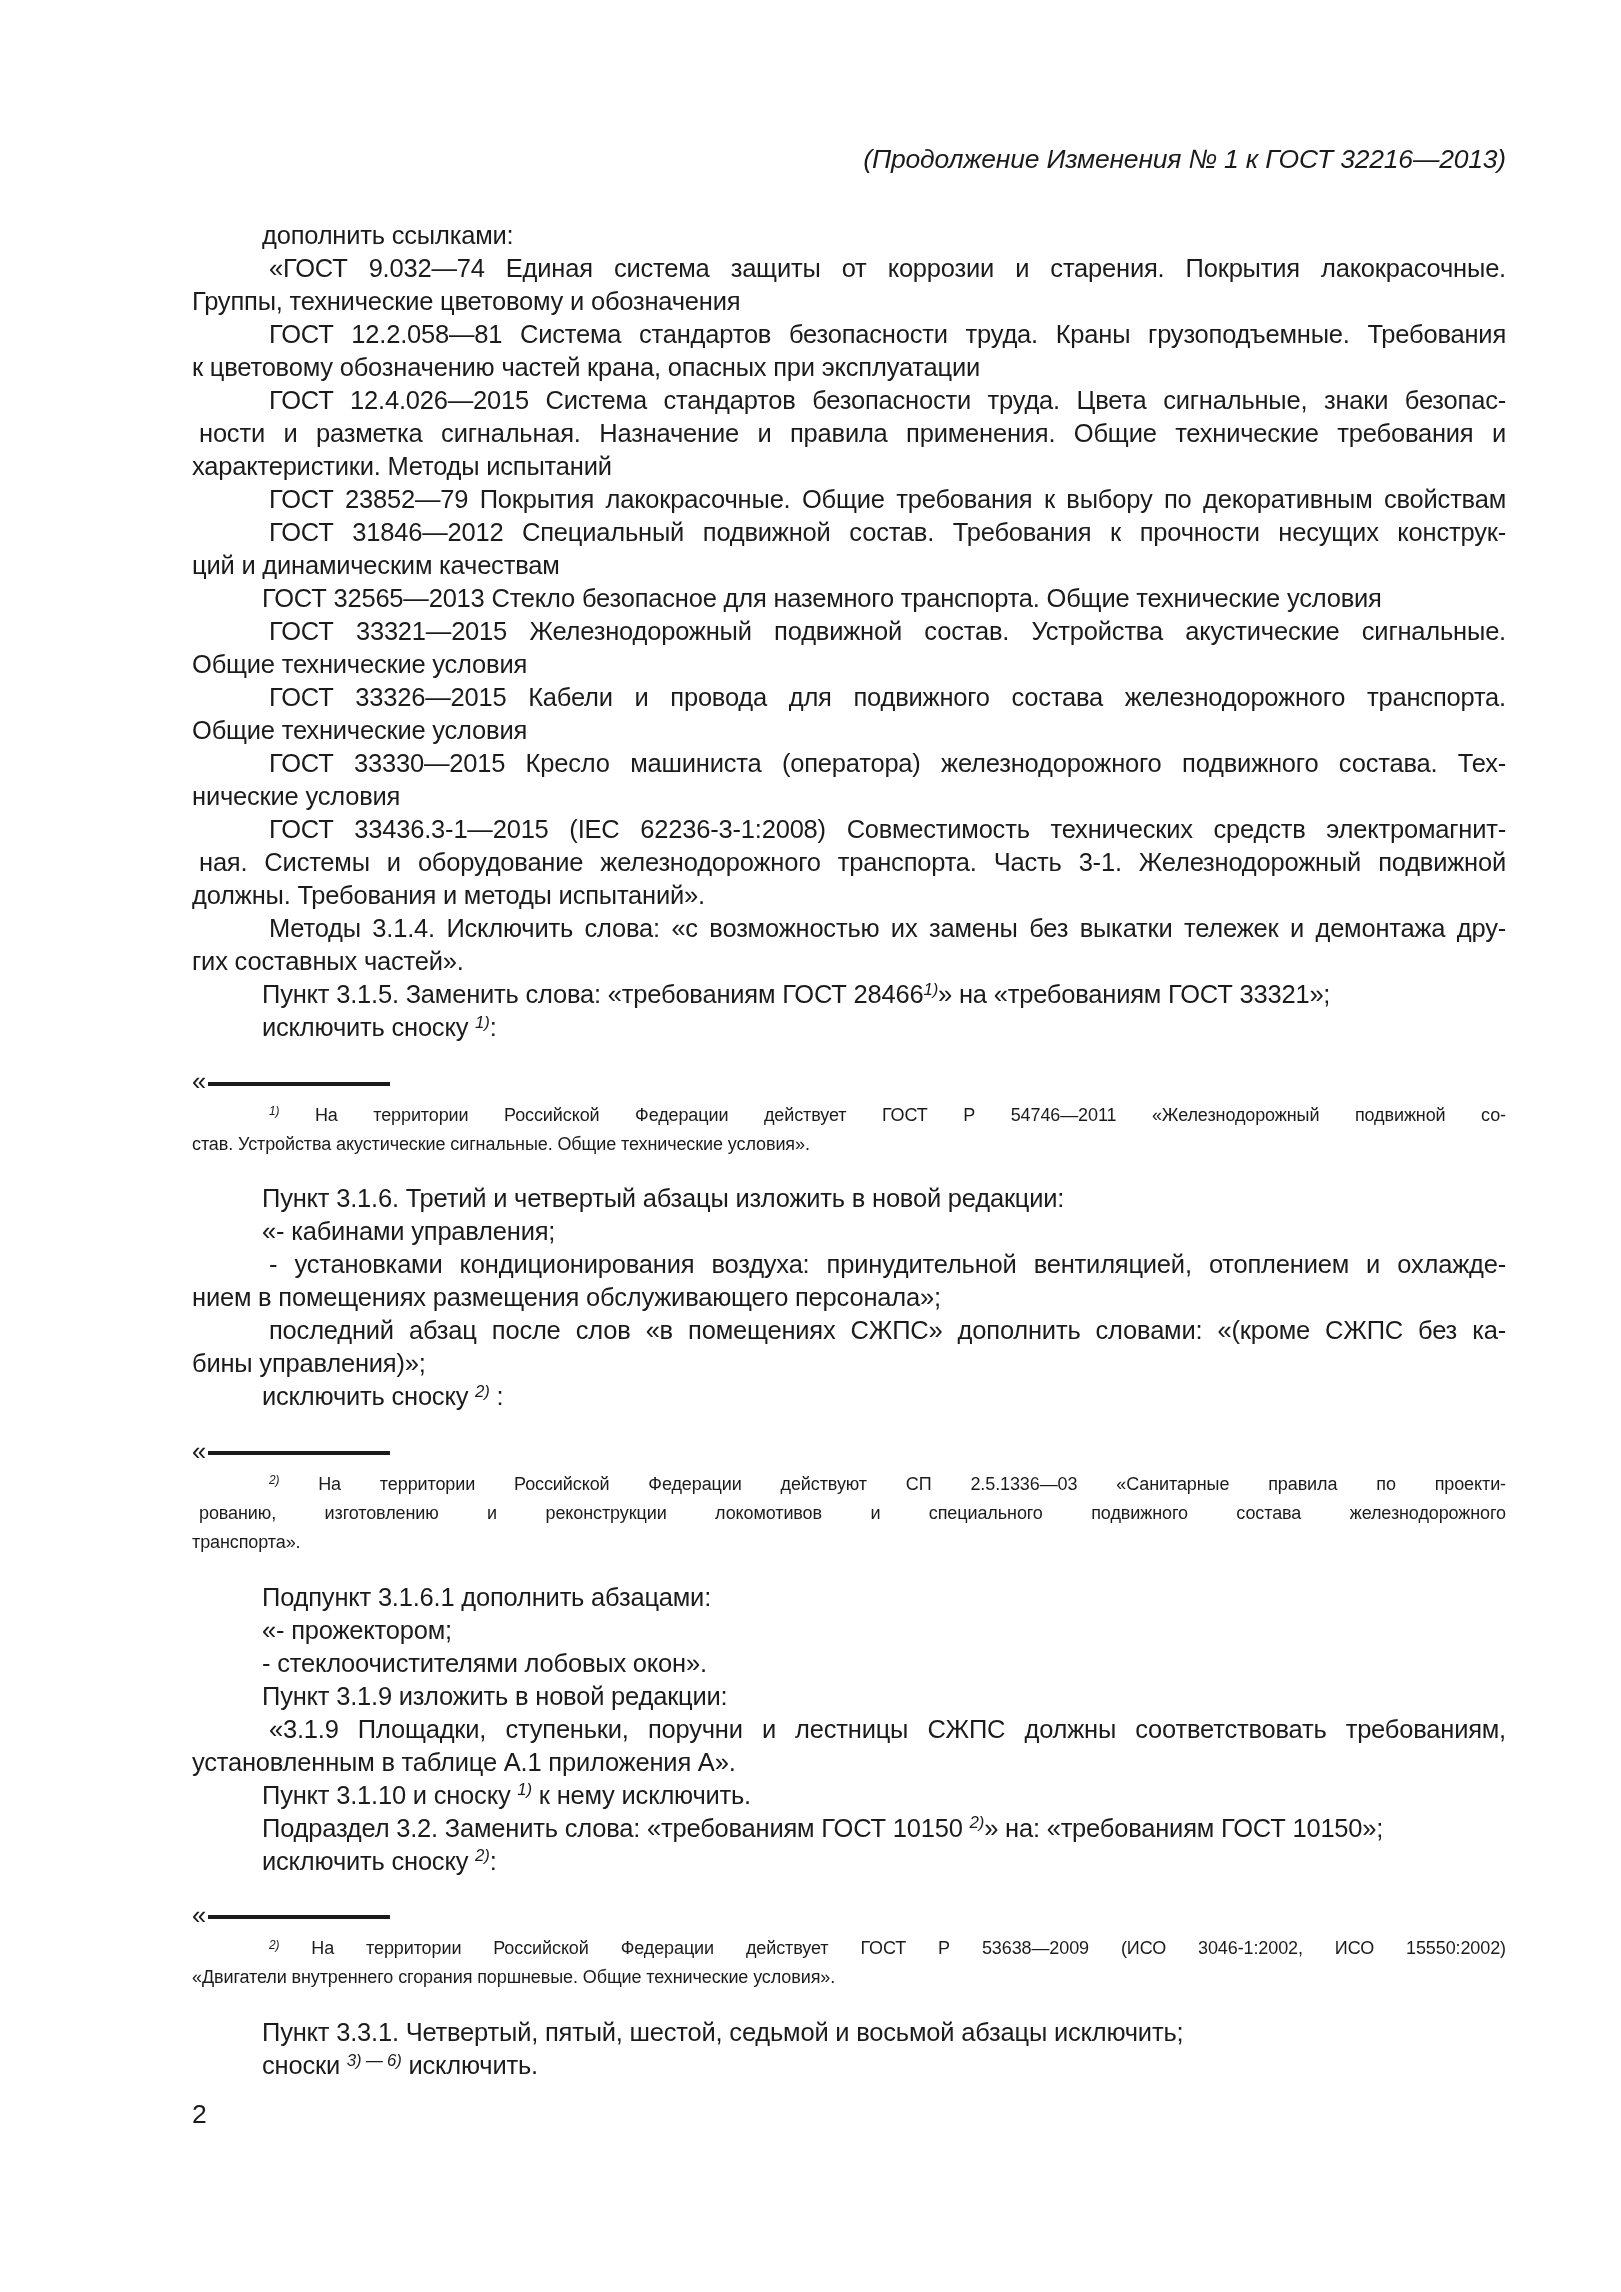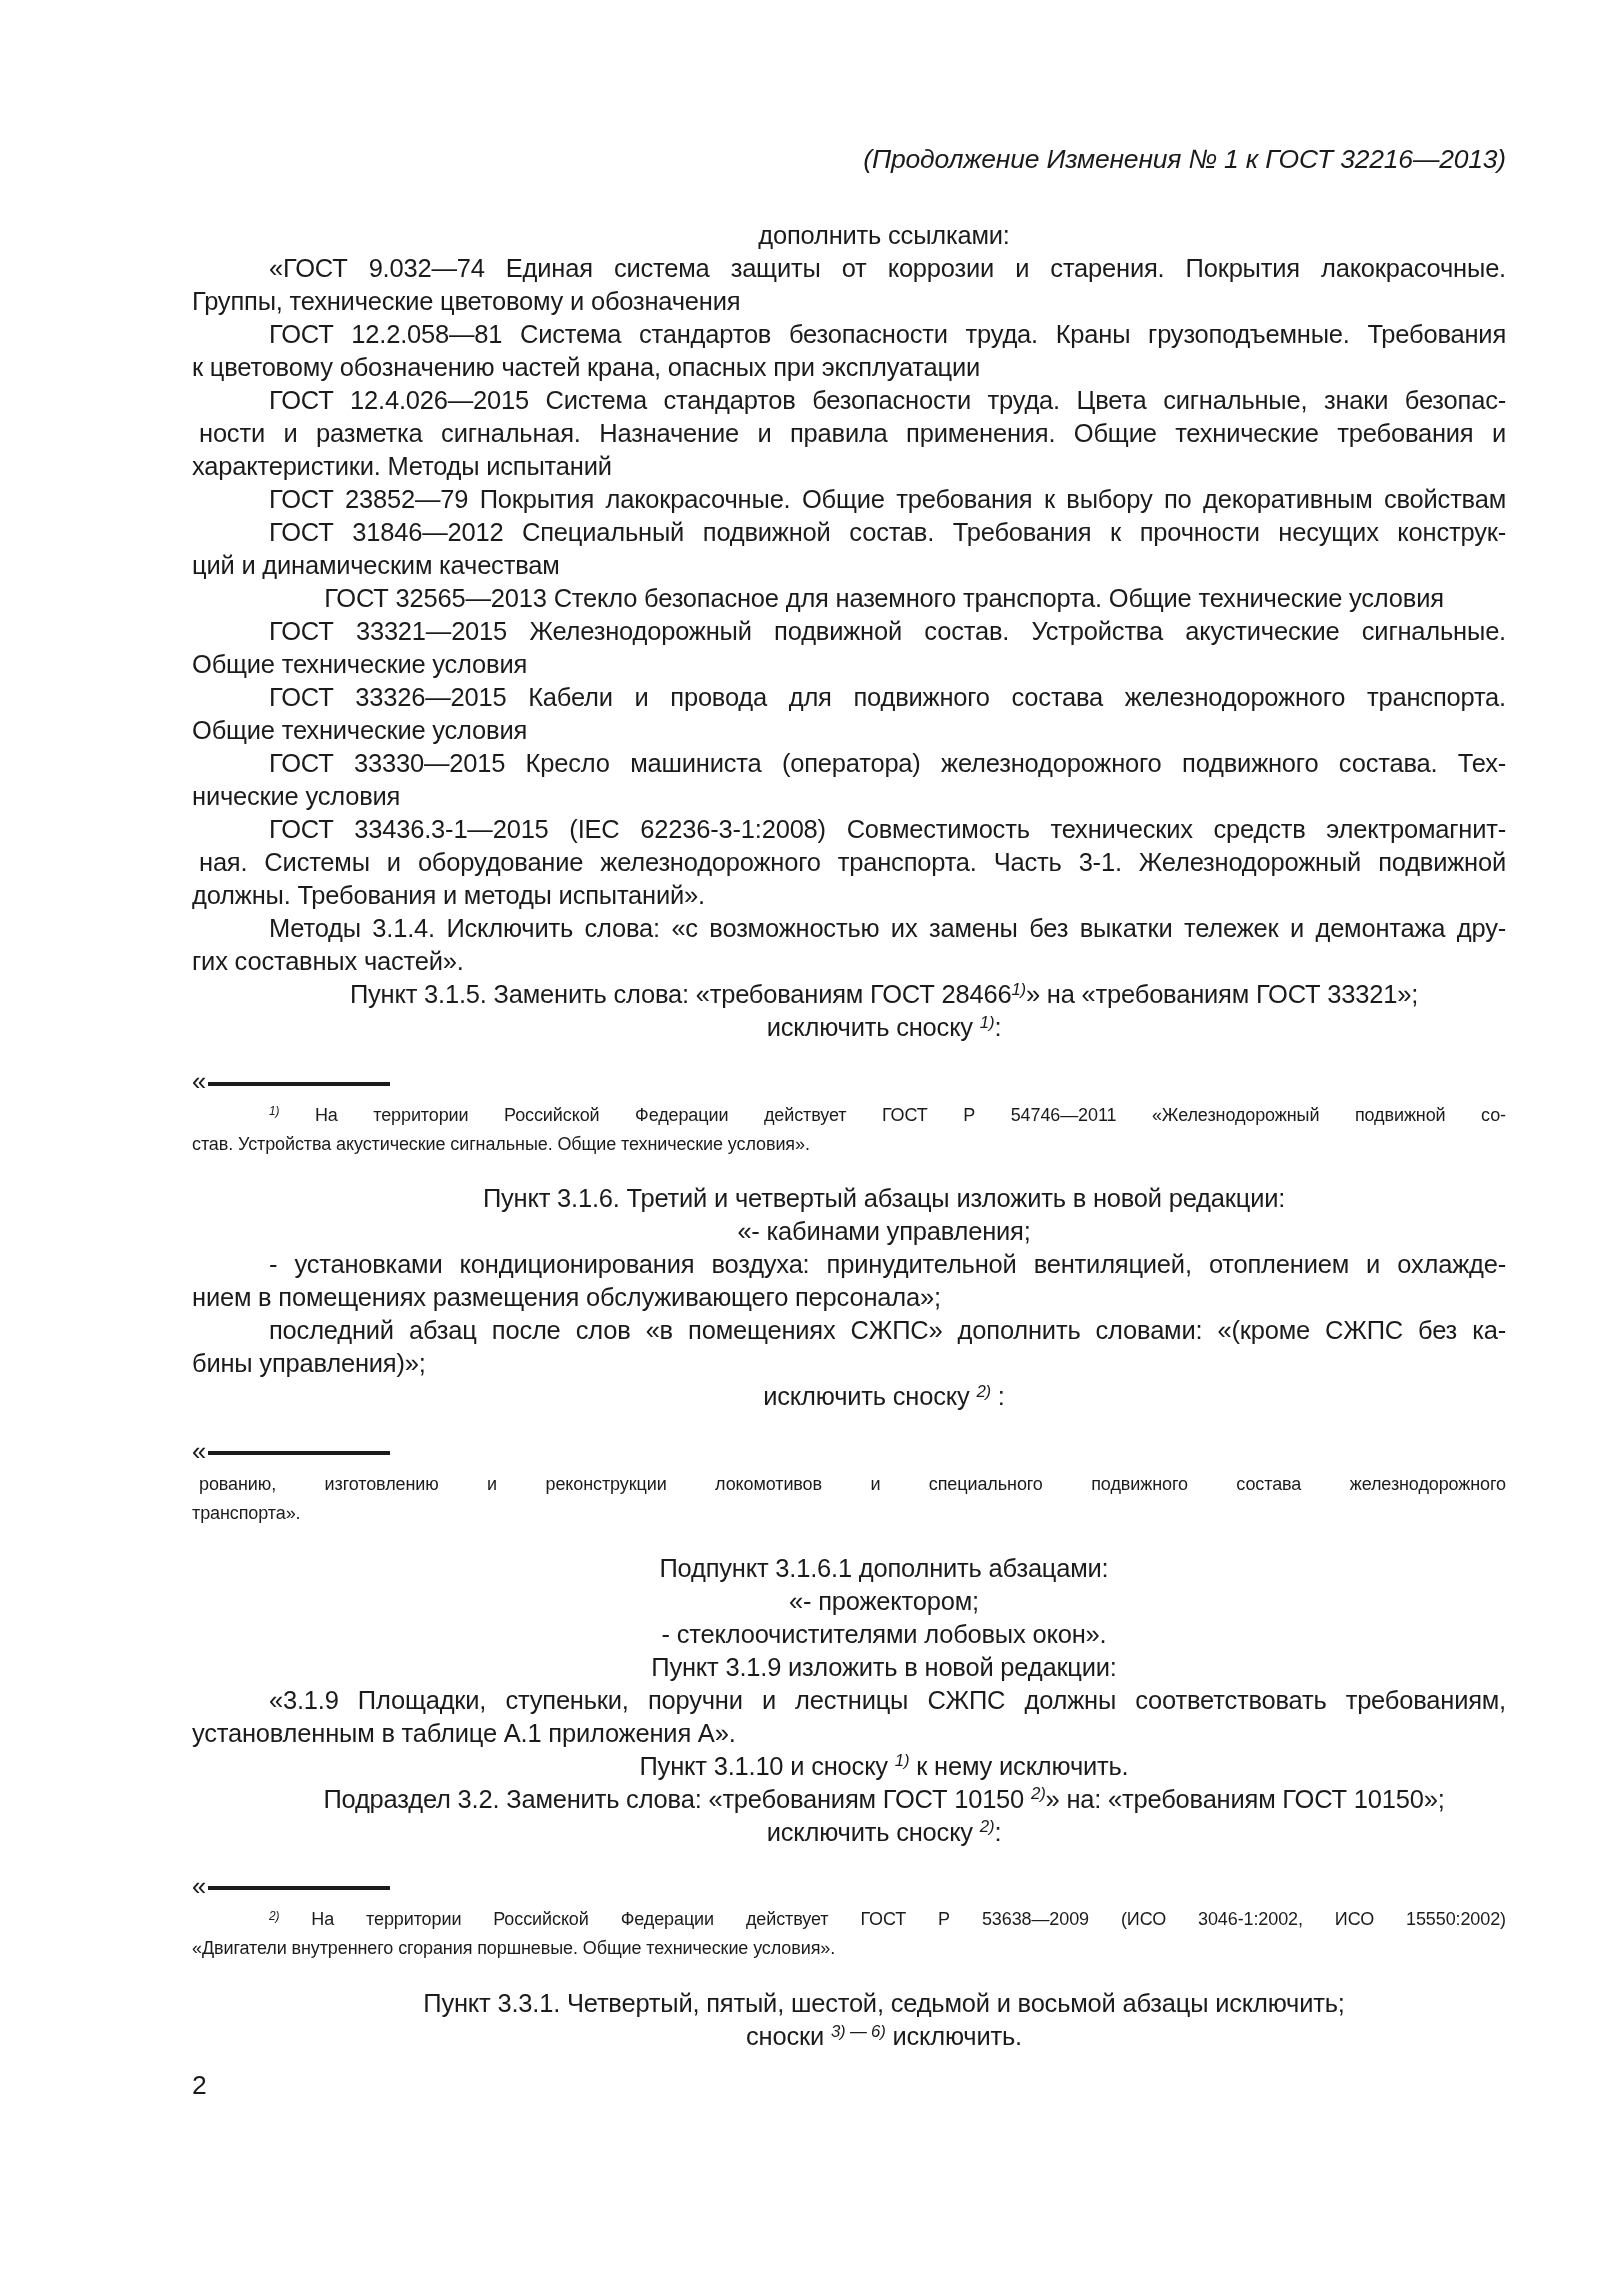--- a/index.html
+++ b/index.html
@@ -31,21 +31,21 @@
     line-height: 33px;
     letter-spacing: -0.2px;
   }
   .block.footnote {
     font-size: 18px;
     line-height: 29px;
     letter-spacing: -0.1px;
   }
   .block.footnote + .block.body { margin-top: 23.5px; }
   .line { }
-  .line.ind { text-indent: 70px; text-align: center; }
+  .line.ind { text-indent: 70px; }
   .line.jst { text-align: justify; text-align-last: justify; margin-left: 7px; }
   sup {
     font-style: italic;
     font-size: 66%;
     line-height: 0;
     position: relative;
     top: -0.48em;
     vertical-align: baseline;
   }
   .fsep {
@@ -121,20 +121,21 @@
         <div class="line">нием в помещениях размещения обслуживающего персонала»;</div>
         <div class="line ind jst">последний абзац после слов «в помещениях СЖПС» дополнить словами: «(кроме СЖПС без ка-</div>
         <div class="line">бины управления)»;</div>
         <div class="line ind">исключить сноску <sup>2)</sup> :</div>
       </div>
       <div class="fsep">
         <span class="fsep-quote">«</span>
         <span class="fsep-rule"></span>
       </div>
       <div class="block footnote">
+        <div class="line ind jst"><sup>2)</sup> На территории Российской Федерации действуют СП 2.5.1336—03 «Санитарные правила по проекти-</div>
         <div class="line jst">рованию, изготовлению и реконструкции локомотивов и специального подвижного состава железнодорожного</div>
         <div class="line">транспорта».</div>
       </div>
       <div class="block body">
         <div class="line ind">Подпункт 3.1.6.1 дополнить абзацами:</div>
         <div class="line ind">«- прожектором;</div>
         <div class="line ind">- стеклоочистителями лобовых окон».</div>
         <div class="line ind">Пункт 3.1.9 изложить в новой редакции:</div>
         <div class="line ind jst">«3.1.9 Площадки, ступеньки, поручни и лестницы СЖПС должны соответствовать требованиям,</div>
         <div class="line">установленным в таблице А.1 приложения А».</div>

